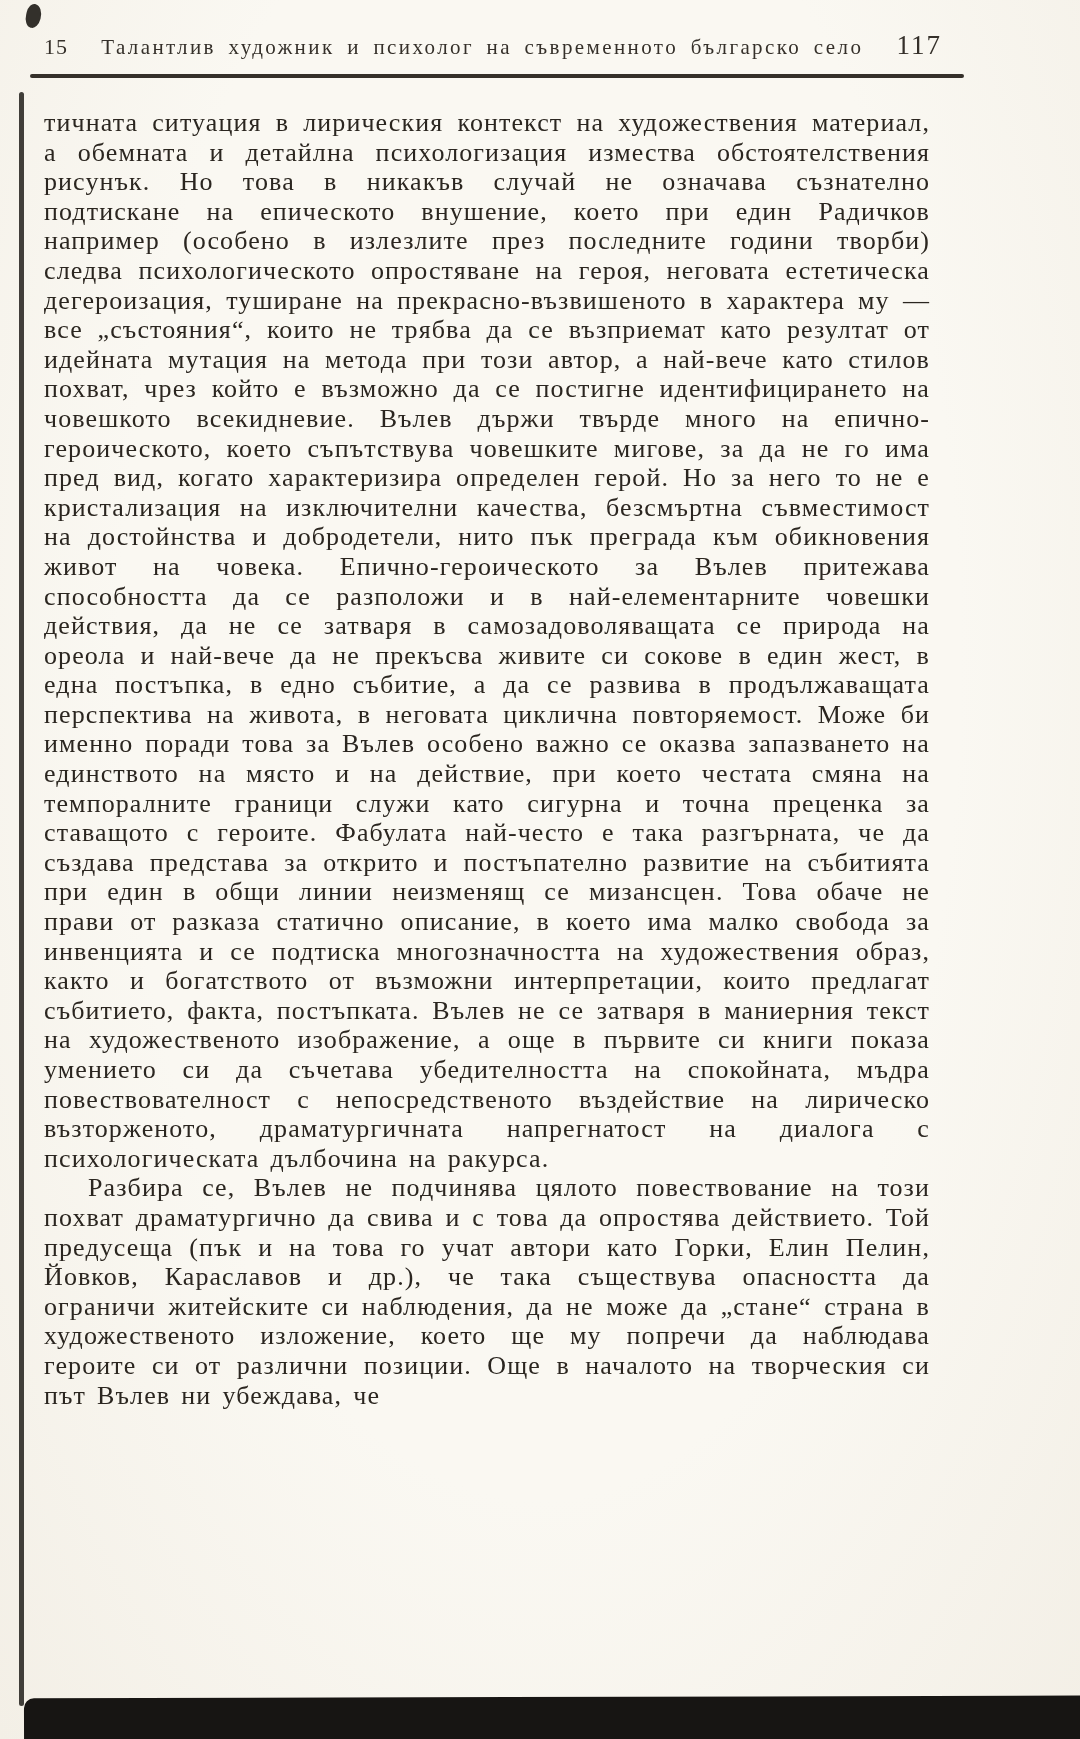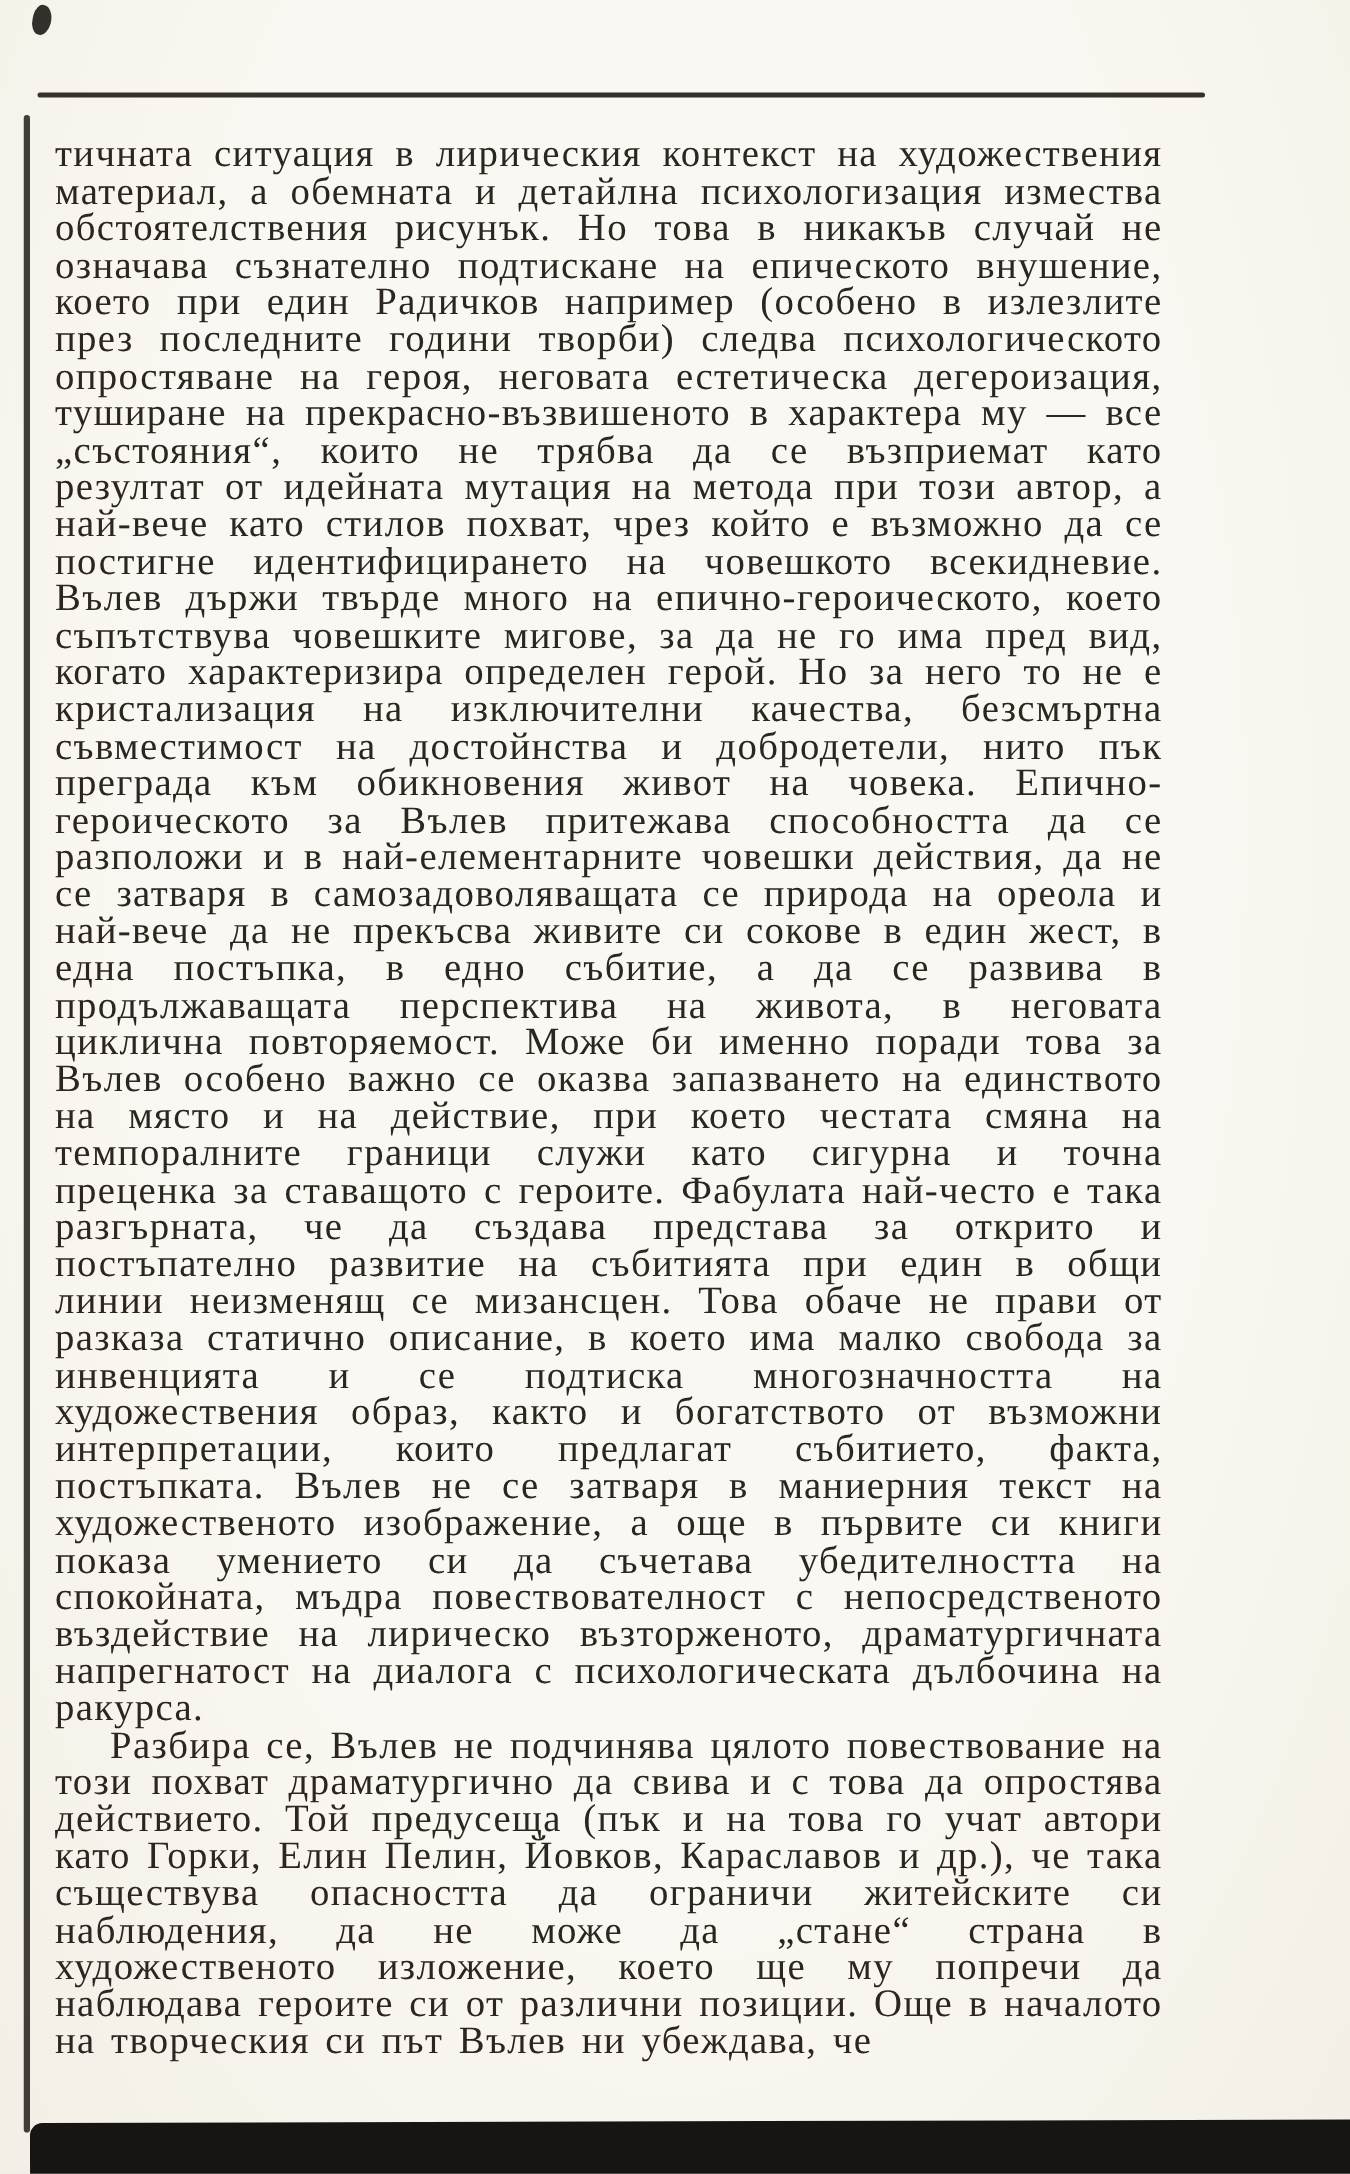--- a/index.html
+++ b/index.html
@@ -52,21 +52,21 @@
     height: 4px;
     background: #35302a;
     border-radius: 2px;
   }
   
   .body-text {
     position: absolute;
     top: 108px;
     left: 44px;
     width: 886px;
-    font-size: 31px;
+    font-size: 26px;
     line-height: 29.6px;
     letter-spacing: 1.1px;
     word-spacing: 3.5px;
     text-align: justify;
     color: #2b2620;
   }
   .body-text p { margin: 0; }
   .body-text p.indented { text-indent: 44px; }
   
   .scan-left-line {
@@ -100,20 +100,25 @@
     transform: rotate(14deg);
   }
 </style>
 </head>
 <body>
 
 <div class="page">
 
   <div class="scan-corner-mark"></div>
 
+  <div class="header">
+    <span class="chapter-num">15</span>
+    <span class="running-title">Талантлив художник и психолог на съвременното българско село</span>
+    <span class="page-num">117</span>
+  </div>
 
   <div class="header-rule"></div>
 
   <div class="body-text">
     <p>тичната ситуация в лирическия контекст на художествения материал, а обемната и детайлна психологизация измества обстоятелствения рисунък. Но това в никакъв случай не означава съзнателно подтискане на епическото внушение, което при един Радичков например (особено в излезлите през последните години творби) следва психологическото опростяване на героя, неговата естетическа дегероизация, туширане на прекрасно-възвишеното в характера му — все „състояния“, които не трябва да се възприемат като резултат от идейната мутация на метода при този автор, а най-вече като стилов похват, чрез който е възможно да се постигне идентифицирането на човешкото всекидневие. Вълев държи твърде много на епично-героическото, което съпътствува човешките мигове, за да не го има пред вид, когато характеризира определен герой. Но за него то не е кристализация на изключителни качества, безсмъртна съвместимост на достойнства и добродетели, нито пък преграда към обикновения живот на човека. Епично-героическото за Вълев притежава способността да се разположи и в най-елементарните човешки действия, да не се затваря в самозадоволяващата се природа на ореола и най-вече да не прекъсва живите си сокове в един жест, в една постъпка, в едно събитие, а да се развива в продължаващата перспектива на живота, в неговата циклична повторяемост. Може би именно поради това за Вълев особено важно се оказва запазването на единството на място и на действие, при което честата смяна на темпоралните граници служи като сигурна и точна преценка за ставащото с героите. Фабулата най-често е така разгърната, че да създава представа за открито и постъпателно развитие на събитията при един в общи линии неизменящ се мизансцен. Това обаче не прави от разказа статично описание, в което има малко свобода за инвенцията и се подтиска многозначността на художествения образ, както и богатството от възможни интерпретации, които предлагат събитието, факта, постъпката. Вълев не се затваря в маниерния текст на художественото изображение, а още в първите си книги показа умението си да съчетава убедителността на спокойната, мъдра повествователност с непосредственото въздействие на лирическо възторженото, драматургичната напрегнатост на диалога с психологическата дълбочина на ракурса.</p>
     <p class="indented">Разбира се, Вълев не подчинява цялото повествование на този похват  драматургично да свива и с това да опростява действието. Той предусеща (пък и на това го учат автори като Горки, Елин Пелин, Йовков, Караславов и др.), че така съществува опасността да ограничи житейските си наблюдения, да не може да „стане“ страна в художественото изложение, което ще му попречи да наблюдава героите си от различни позиции. Още в началото на творческия си път Вълев ни убеждава, че</p>
   </div>
 
   <div class="scan-left-line"></div>
   <div class="scan-bottom-bar"></div>

